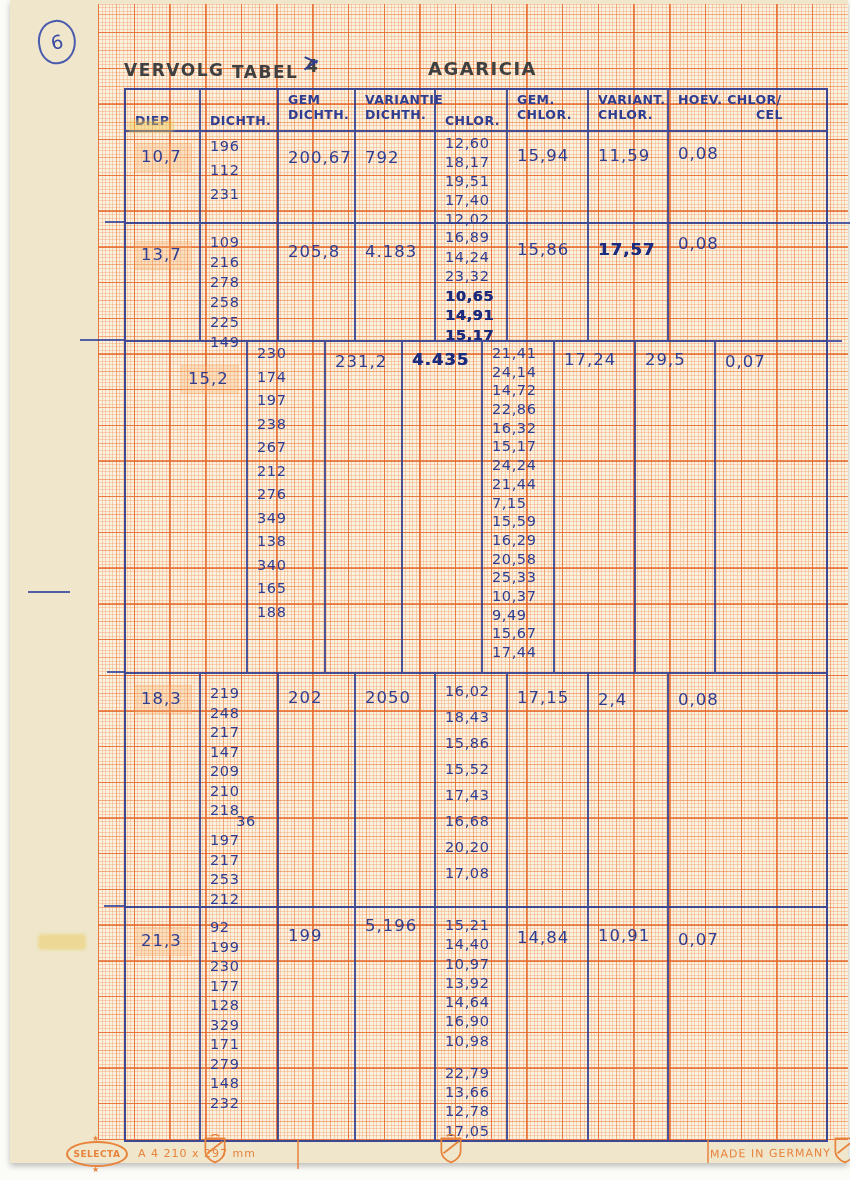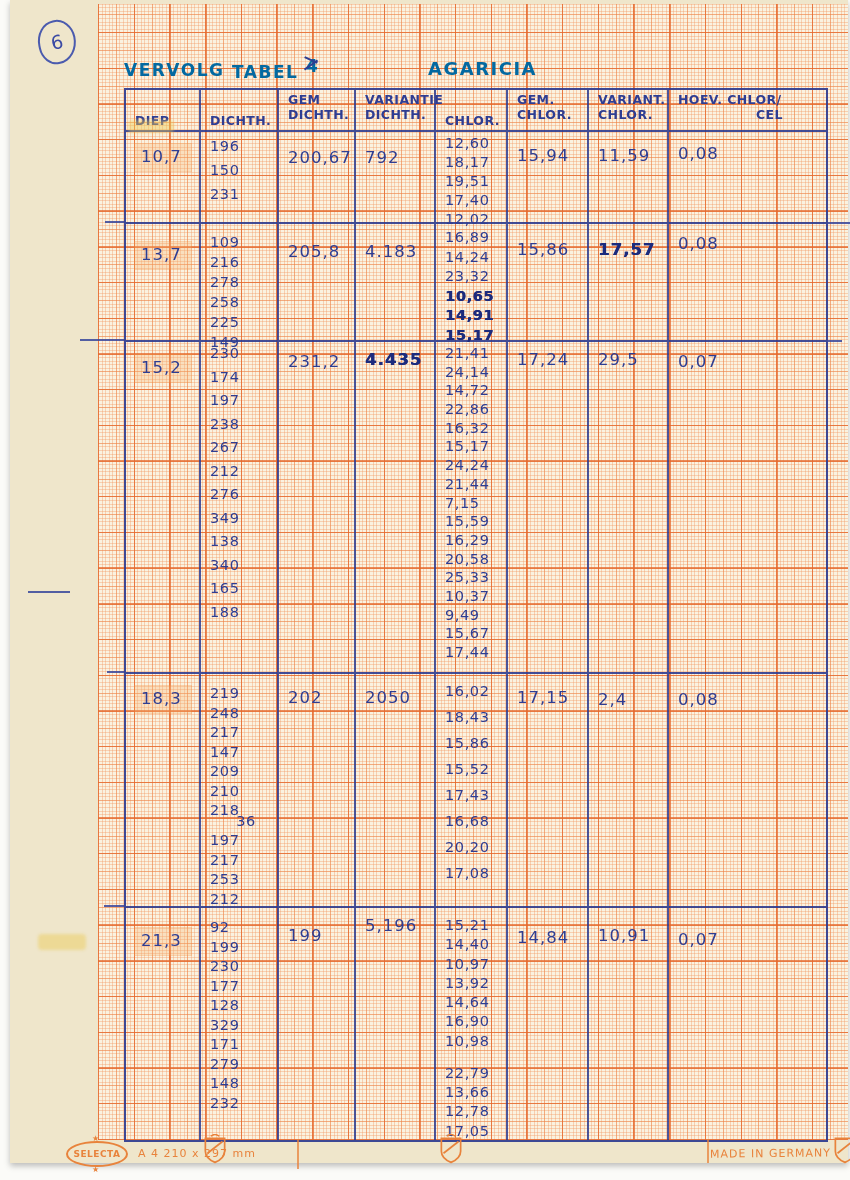--- a/index.html
+++ b/index.html
@@ -17,21 +17,21 @@
           repeating-linear-gradient(0deg, rgba(242,152,98,.38) 0 1px, transparent 1px 3.57px),
           repeating-linear-gradient(90deg, rgba(242,152,98,.38) 0 1px, transparent 1px 3.57px);}
   .hw{font-family:"DejaVu Sans",sans-serif;color:#2e3d92;}
   .bb{font-weight:bold;color:#1c2b7d;text-shadow:.5px 0 0 #1c2b7d;}
   
   .pagenum{position:absolute;left:28px;top:20px;width:34px;height:40px;
            border:2.2px solid #4b5bae;border-radius:52% 48% 55% 45%;
            transform:rotate(-12deg);display:flex;align-items:center;justify-content:center;
            font-size:19px;color:#3a4aa4;}
   
-  .title span{position:absolute;font-size:17px;letter-spacing:1.5px;font-weight:bold;color:#0369a1;}
+  .title span{position:absolute;font-size:17px;letter-spacing:1.5px;font-weight:bold;color:#404040;}
   .scrib{position:relative;display:inline-block;}
   .scrib i{position:absolute;left:-3px;top:8px;width:16px;height:2px;background:#2e3d92;
            transform:rotate(-35deg);}
   .scrib u{position:absolute;left:-2px;top:3px;width:14px;height:2px;background:#2e3d92;
            transform:rotate(25deg);}
   
   .tbl{position:absolute;left:114px;top:88px;width:704px;
        border:2.5px solid rgba(44,59,143,.92);box-sizing:border-box;}
   .trow{display:flex;border-bottom:2.4px solid rgba(44,59,143,.9);box-sizing:border-box;}
   .trow:last-child{border-bottom:none;}
@@ -112,21 +112,21 @@
           </div>
           <div class="tcell hcell" style="width: 157px; flex: 0 0 157px;">
             <div>HOEV. CHLOR/</div>
             <div style="padding-left: 78px;">CEL</div>
           </div>
         </div>
         <div class="trow" style="height: 92px;">
           <div class="tcell" style="width: 75px; flex: 0 0 75px; padding-top: 12px;"><span class="hw big diepmark">10,7</span></div>
           <div class="tcell" style="width: 78px; flex: 0 0 78px; padding-top: 2px;">
             <div class="line hw num" style="height: 24px; line-height: 24px;">196</div>
-            <div class="line hw num" style="height: 24px; line-height: 24px;">150</div>
+            <div class="line hw num" style="height: 24px; line-height: 24px;">112</div>
             <div class="line hw num" style="height: 24px; line-height: 24px;">231</div>
           </div>
           <div class="tcell" style="width: 77px; flex: 0 0 77px; padding-top: 16px;"><span class="hw big">200,67</span></div>
           <div class="tcell" style="width: 80px; flex: 0 0 80px; padding-top: 16px;"><span class="hw big">792</span></div>
           <div class="tcell" style="width: 72px; flex: 0 0 72px; padding-top: 2px;">
             <div class="line hw num" style="height: 19px; line-height: 19px;">12,60</div>
             <div class="line hw num" style="height: 19px; line-height: 19px;">18,17</div>
             <div class="line hw num" style="height: 19px; line-height: 19px;">19,51</div>
             <div class="line hw num" style="height: 19px; line-height: 19px;">17,40</div>
             <div class="line hw num" style="height: 19px; line-height: 19px;">12,02</div>
@@ -153,21 +153,21 @@
             <div class="line hw num" style="height: 19.5px; line-height: 19.5px;">23,32</div>
             <div class="line hw num bb" style="height: 19.5px; line-height: 19.5px;">10,65</div>
             <div class="line hw num bb" style="height: 19.5px; line-height: 19.5px;">14,91</div>
             <div class="line hw num bb" style="height: 19.5px; line-height: 19.5px;">15,17</div>
           </div>
           <div class="tcell" style="width: 81px; flex: 0 0 81px; padding-top: 16px;"><span class="hw big">15,86</span></div>
           <div class="tcell" style="width: 80px; flex: 0 0 80px; padding-top: 16px;"><span class="hw big bb">17,57</span></div>
           <div class="tcell" style="width: 157px; flex: 0 0 157px; padding-top: 10px;"><span class="hw big">0,08</span></div>
         </div>
         <div class="trow" style="height: 332px;">
-          <div class="tcell" style="width: 75px; flex: 0 0 75px; padding-top: 13px;"><span class="hw big diepmark">15,2</span></div>
+          <div class="tcell" style="width: 75px; flex: 0 0 75px; padding-top: 24px; margin-left: 47px;"><span class="hw big diepmark">15,2</span></div>
           <div class="tcell" style="width: 78px; flex: 0 0 78px; padding-top: 0px;">
             <div class="line hw num" style="height: 23.5px; line-height: 23.5px;">230</div>
             <div class="line hw num" style="height: 23.5px; line-height: 23.5px;">174</div>
             <div class="line hw num" style="height: 23.5px; line-height: 23.5px;">197</div>
             <div class="line hw num" style="height: 23.5px; line-height: 23.5px;">238</div>
             <div class="line hw num" style="height: 23.5px; line-height: 23.5px;">267</div>
             <div class="line hw num" style="height: 23.5px; line-height: 23.5px;">212</div>
             <div class="line hw num" style="height: 23.5px; line-height: 23.5px;">276</div>
             <div class="line hw num" style="height: 23.5px; line-height: 23.5px;">349</div>
             <div class="line hw num" style="height: 23.5px; line-height: 23.5px;">138</div>

